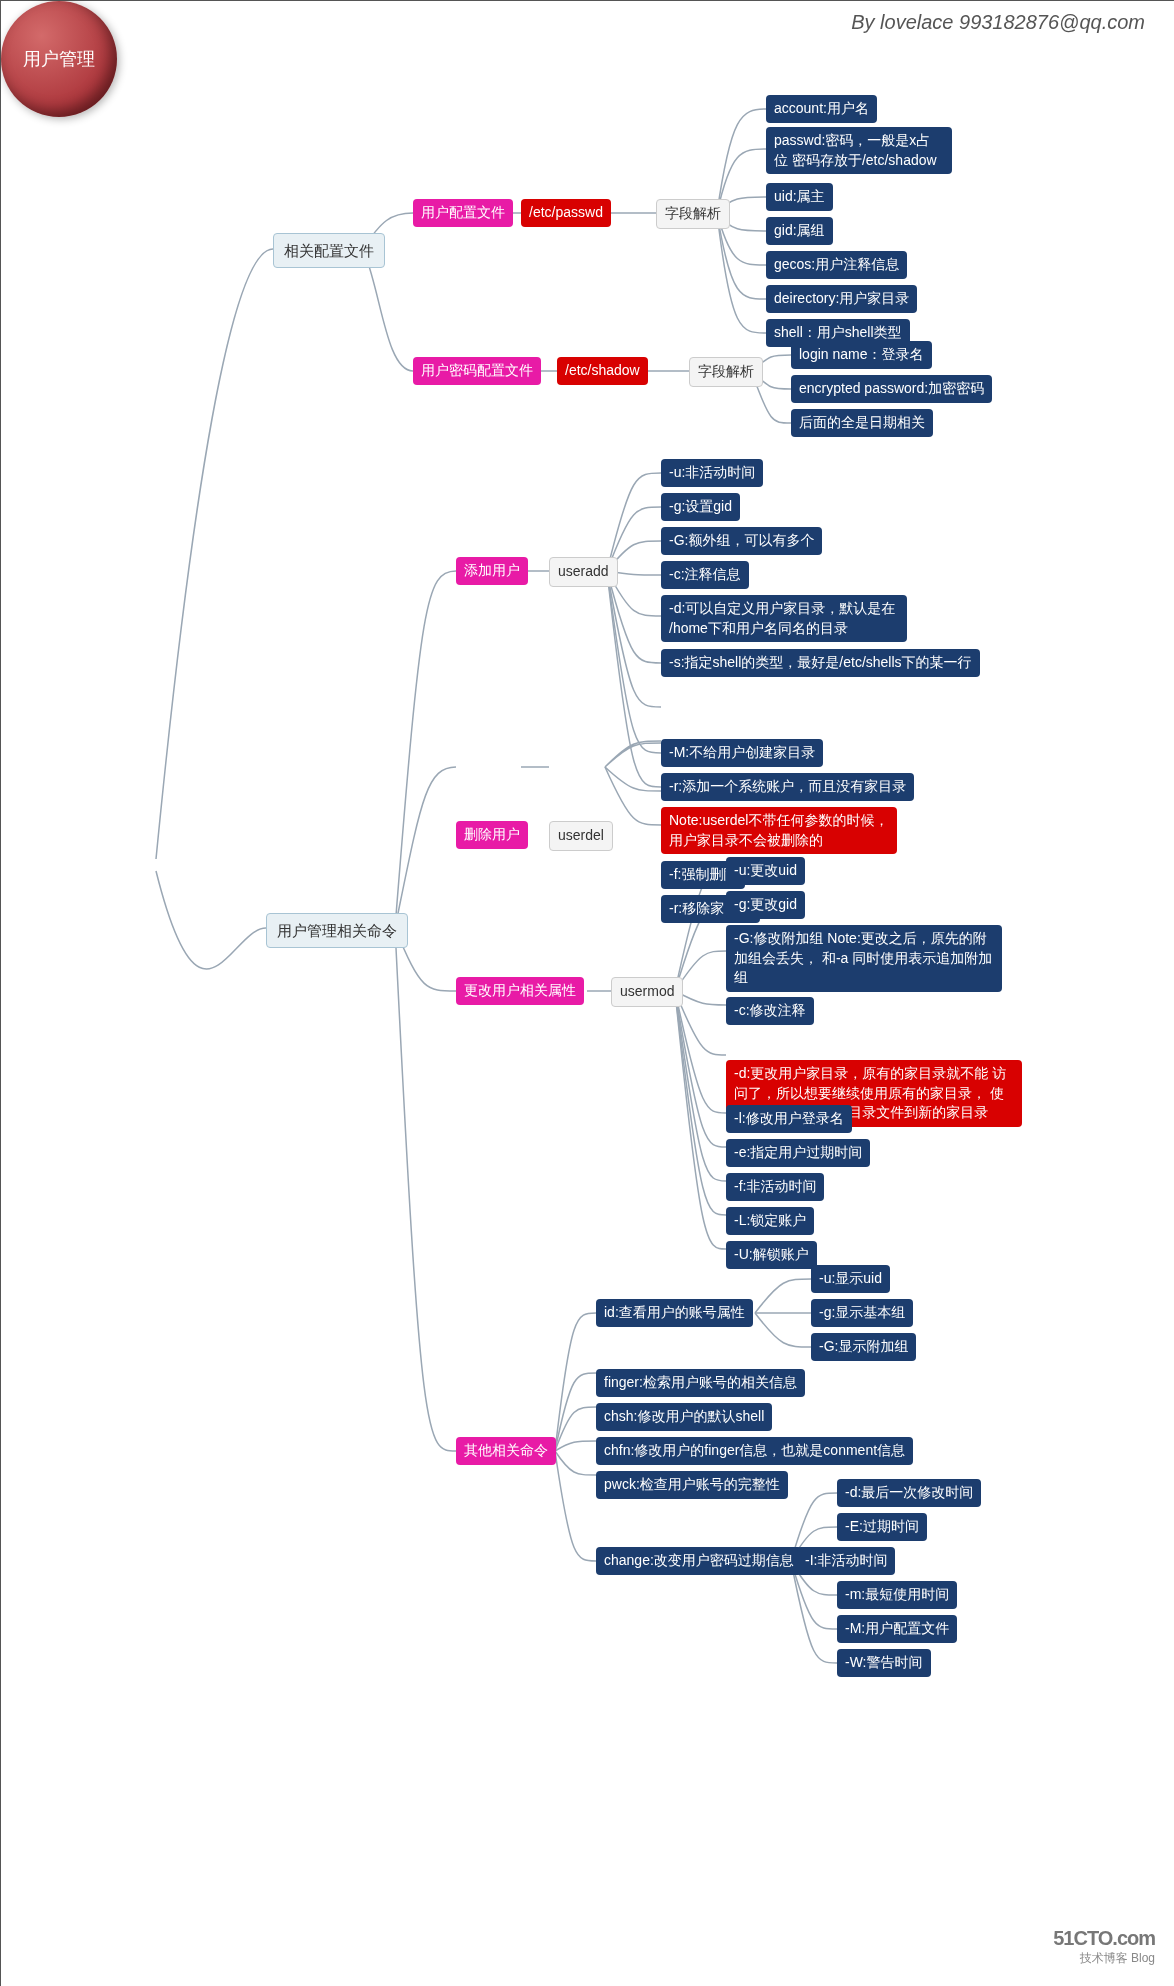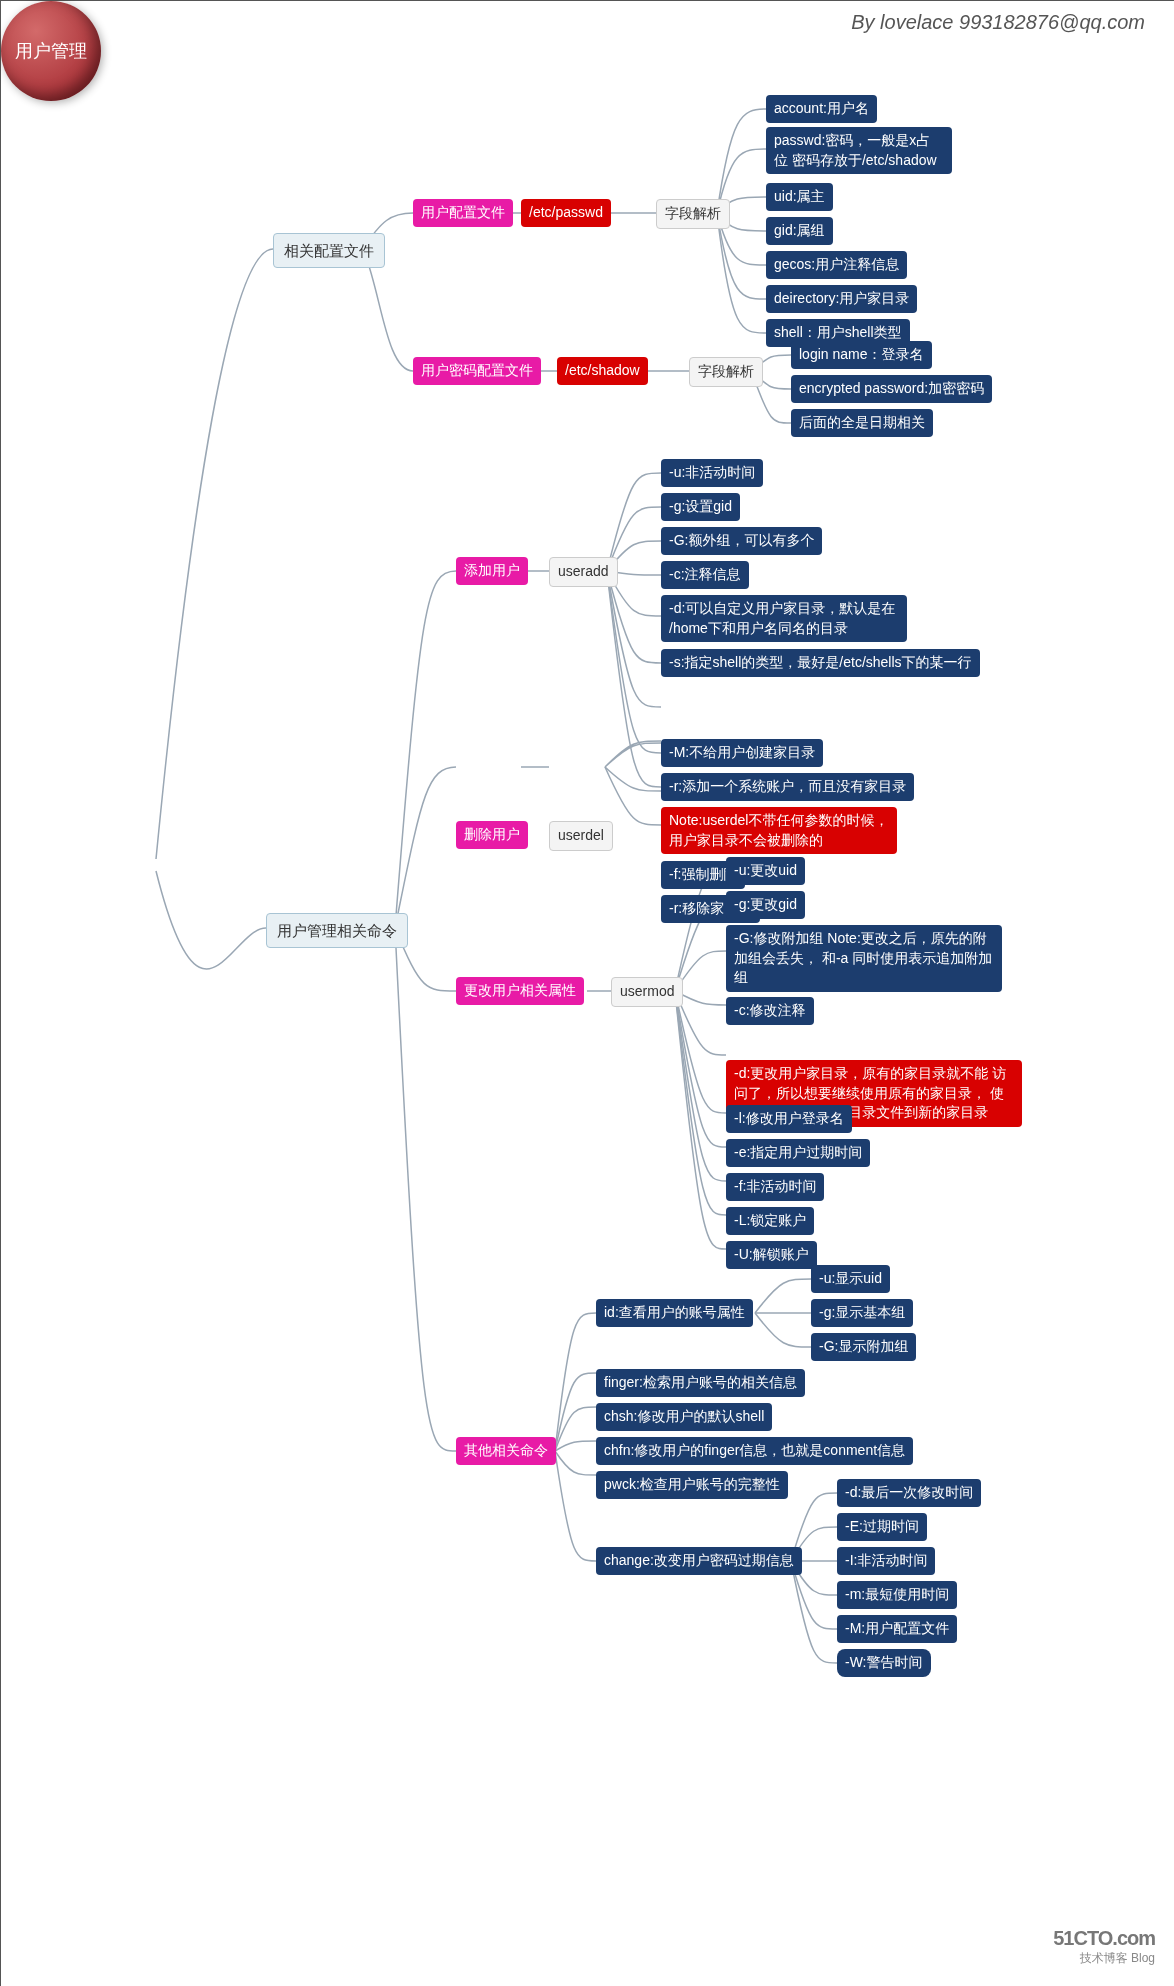--- a/index.html
+++ b/index.html
@@ -41,21 +41,21 @@
     width: 100px;
     height: 100px;
     border-radius: 50%;
     background: radial-gradient(circle at 35% 30%, #d36a6a, #9a1e26);
     box-shadow: inset -6px -6px 14px rgba(0,0,0,.4), 2px 2px 8px rgba(0,0,0,.3);
     color: #fff;
     font-size: 18px;
     display: flex;
     align-items: center;
     justify-content: center;
-    padding: 0;
+    padding: 8px;
   }
   .branch {
     background: #e8f0f4;
     border: 1px solid #a8c4d4;
     color: #333;
     font-size: 15px;
     padding: 6px 10px;
   }
   .magenta { background: #e81ba6; color: #fff; }
   .red     { background: #d80101; color: #fff; }
@@ -215,21 +215,21 @@
   <div class="node navy" style="left:810px;top:1324px" data-name="other-id-i0">-u:显示uid</div>
   <div class="node navy" style="left:810px;top:1358px" data-name="other-id-i1">-g:显示基本组</div>
   <div class="node navy" style="left:810px;top:1392px" data-name="other-id-i2">-G:显示附加组</div>
   <div class="node navy" style="left:595px;top:1426px" data-name="other-i0">finger:检索用户账号的相关信息</div>
   <div class="node navy" style="left:595px;top:1460px" data-name="other-i1">chsh:修改用户的默认shell</div>
   <div class="node navy" style="left:595px;top:1494px" data-name="other-i2">chfn:修改用户的finger信息，也就是conment信息</div>
   <div class="node navy" style="left:595px;top:1528px" data-name="other-i3">pwck:检查用户账号的完整性</div>
   <div class="node navy" style="left:595px;top:1602px" data-name="other-change">change:改变用户密码过期信息</div>
   <div class="node navy" style="left:836px;top:1534px" data-name="chg-i0">-d:最后一次修改时间</div>
   <div class="node navy" style="left:836px;top:1568px" data-name="chg-i1">-E:过期时间</div>
-  <div class="node navy" style="left:836px;top:1602px" data-name="chg-i2">-I:非活动时间</div>
+  <div class="node navy" style="left:796px;top:1602px" data-name="chg-i2">-I:非活动时间</div>
   <div class="node navy" style="left:836px;top:1636px" data-name="chg-i3">-m:最短使用时间</div>
   <div class="node navy" style="left:836px;top:1670px" data-name="chg-i4">-M:用户配置文件</div>
   <div class="node navy" style="left:836px;top:1704px" data-name="chg-i5">-W:警告时间</div>
 
   <style>
     [data-name="mod-i0"]{top:856px !important;}
     [data-name="mod-i1"]{top:890px !important;}
     [data-name="mod-i2"]{top:924px !important;}
     [data-name="mod-i3"]{top:996px !important;}
     [data-name="mod-i4"]{top:1030px !important;margin-top:29px;}
@@ -245,20 +245,20 @@
     [data-name="other-i0"]{top:1368px !important;}
     [data-name="other-i1"]{top:1402px !important;}
     [data-name="other-i2"]{top:1436px !important;}
     [data-name="other-i3"]{top:1470px !important;}
     [data-name="other-change"]{top:1546px !important;}
     [data-name="chg-i0"]{top:1478px !important;}
     [data-name="chg-i1"]{top:1512px !important;}
     [data-name="chg-i2"]{top:1546px !important;}
     [data-name="chg-i3"]{top:1580px !important;}
     [data-name="chg-i4"]{top:1614px !important;}
-    [data-name="chg-i5"]{top:1648px !important;border-radius:8px;}
+    [data-name="chg-i5"]{top:1648px !important;}
   </style>
 
   <div class="watermark" data-name="watermark">
     <div class="big" data-name="watermark-big">51CTO.com</div>
     <div class="small" data-name="watermark-small">技术博客    Blog</div>
   </div>
 </div>
 
 </body></html>

